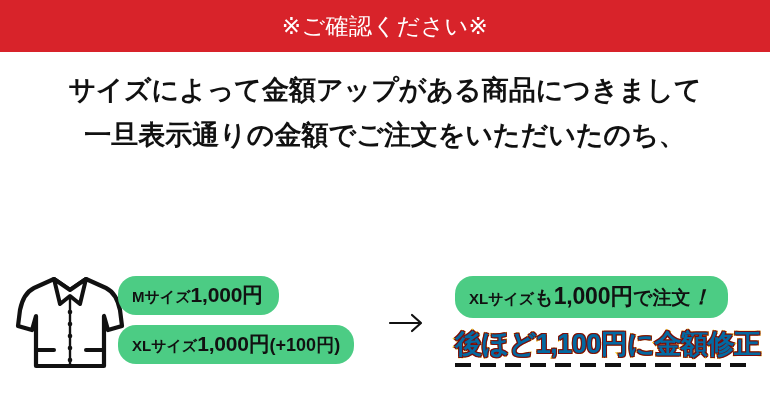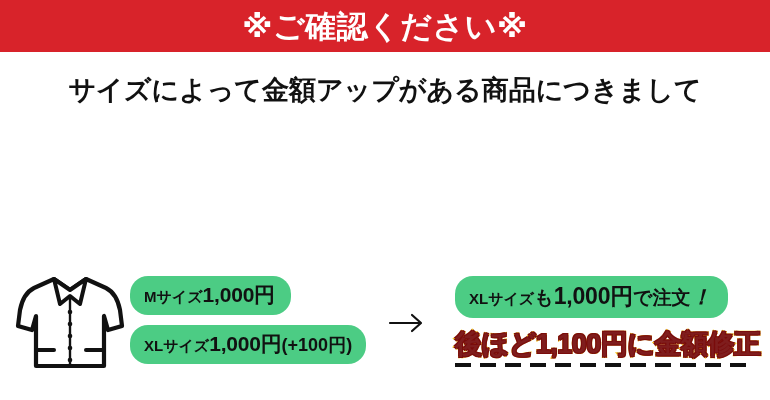--- a/index.html
+++ b/index.html
@@ -20,22 +20,22 @@
     width: 770px;
     height: 52px;
     background: #d8232a;
     display: flex;
     align-items: center;
     justify-content: center;
     box-sizing: border-box;
   }
   .header-title {
     color: #ffffff;
-    font-size: 31px;
-    font-weight: bold;
+    font-size: 23px;
+    font-weight: normal;
     letter-spacing: 0.5px;
     line-height: 1;
     white-space: nowrap;
   }
 
   
   .body-block {
     width: 770px;
     padding-top: 16px;
     box-sizing: border-box;
@@ -64,21 +64,21 @@
     position: absolute;
     left: 14px;
     top: 8px;
     width: 112px;
     height: 104px;
   }
 
   
   .left-tags {
     position: absolute;
-    left: 130px;
+    left: 118px;
     top: 14px;
     width: 250px;
   }
   .pill {
     display: inline-block;
     background: #4ccc84;
     border-radius: 18px;
     color: #111111;
     font-weight: bold;
     white-space: nowrap;
@@ -133,21 +133,21 @@
   }
   .pill-right .bang {
     font-size: 21px;
     font-style: italic;
   }
 
   .correction {
     margin-top: 12px;
     font-size: 27px;
     font-weight: bold;
-    color: #7f1d1d;
+    color: #0369a1;
     letter-spacing: -0.5px;
     white-space: nowrap;
     line-height: 1.05;
     -webkit-text-stroke: 2.2px #f5c518;
     paint-order: stroke fill;
     text-shadow:
        0 0 1px #7a0d0d,
        1px 1px 0 #7a0d0d,
       -1px 1px 0 #7a0d0d,
        1px -1px 0 #7a0d0d,
@@ -167,20 +167,21 @@
 </style>
 </head>
 <body>
 
 <div class="header-band">
   <div class="header-title">※ご確認ください※</div>
 </div>
 
 <div class="body-block">
   <div class="body-line">サイズによって金額アップがある商品につきまして</div>
+  <div class="body-line">一旦表示通りの金額でご注文をいただいたのち、</div>
 </div>
 
 <div class="compare-row">
 
   <svg class="shirt-icon" viewBox="0 0 112 104" xmlns="http://www.w3.org/2000/svg">
     <path d="M40 9 L56 20 L72 9 L92 18 C100 22 104 30 106 40 L108 56 L94 60 L90 46 L90 96 L22 96 L22 46 L18 60 L4 56 L6 40 C8 30 12 22 20 18 Z" fill="#ffffff" stroke="#111111" stroke-width="4.2" stroke-linejoin="round"></path>
     <path d="M40 9 L56 20 L72 9 L66 34 L56 26 L46 34 Z" fill="#ffffff" stroke="#111111" stroke-width="4" stroke-linejoin="round"></path>
     <path d="M22 80 L40 80" stroke="#111111" stroke-width="4" stroke-linecap="round"></path>
     <path d="M72 80 L90 80" stroke="#111111" stroke-width="4" stroke-linecap="round"></path>
     <path d="M56 26 L56 96" stroke="#111111" stroke-width="2.4"></path>

